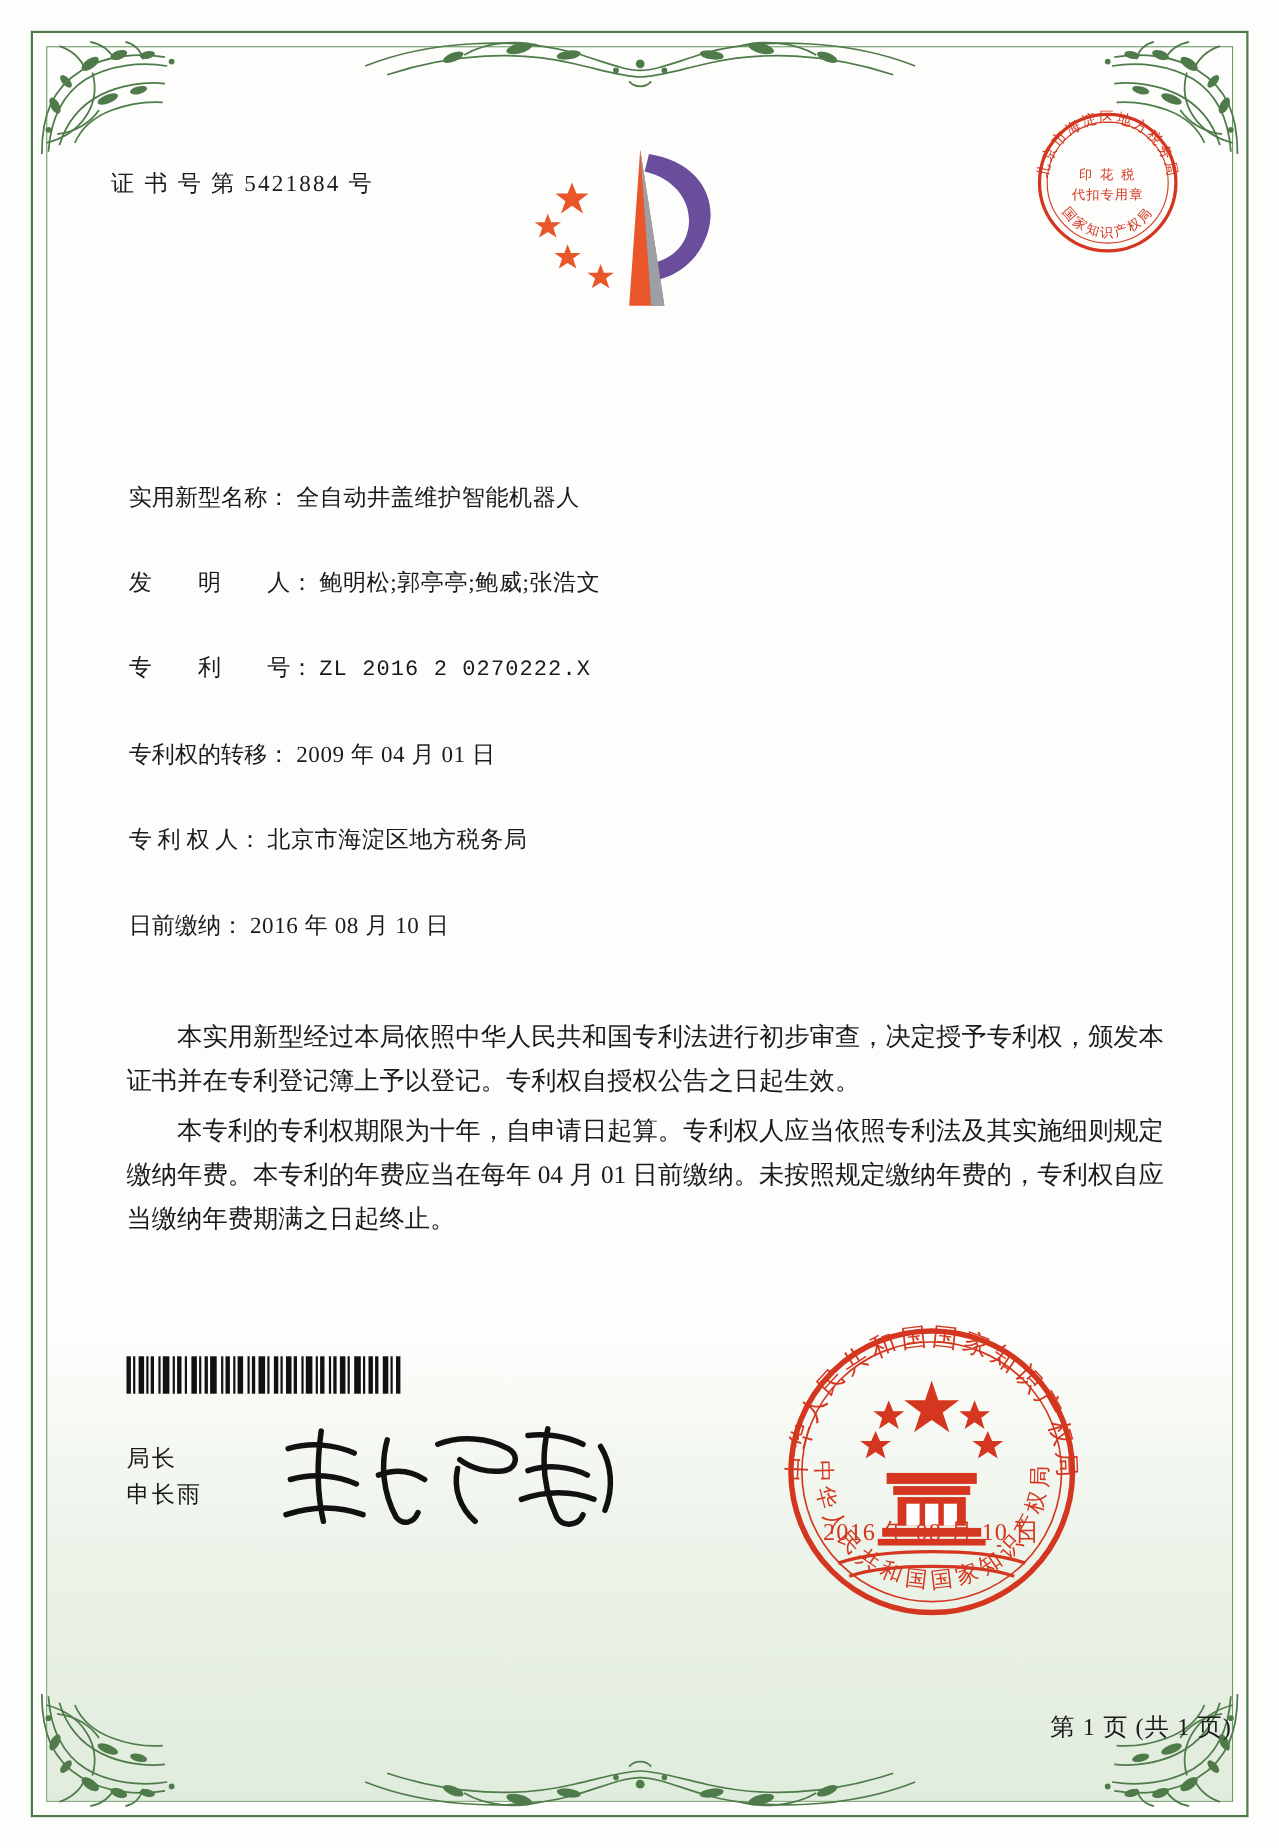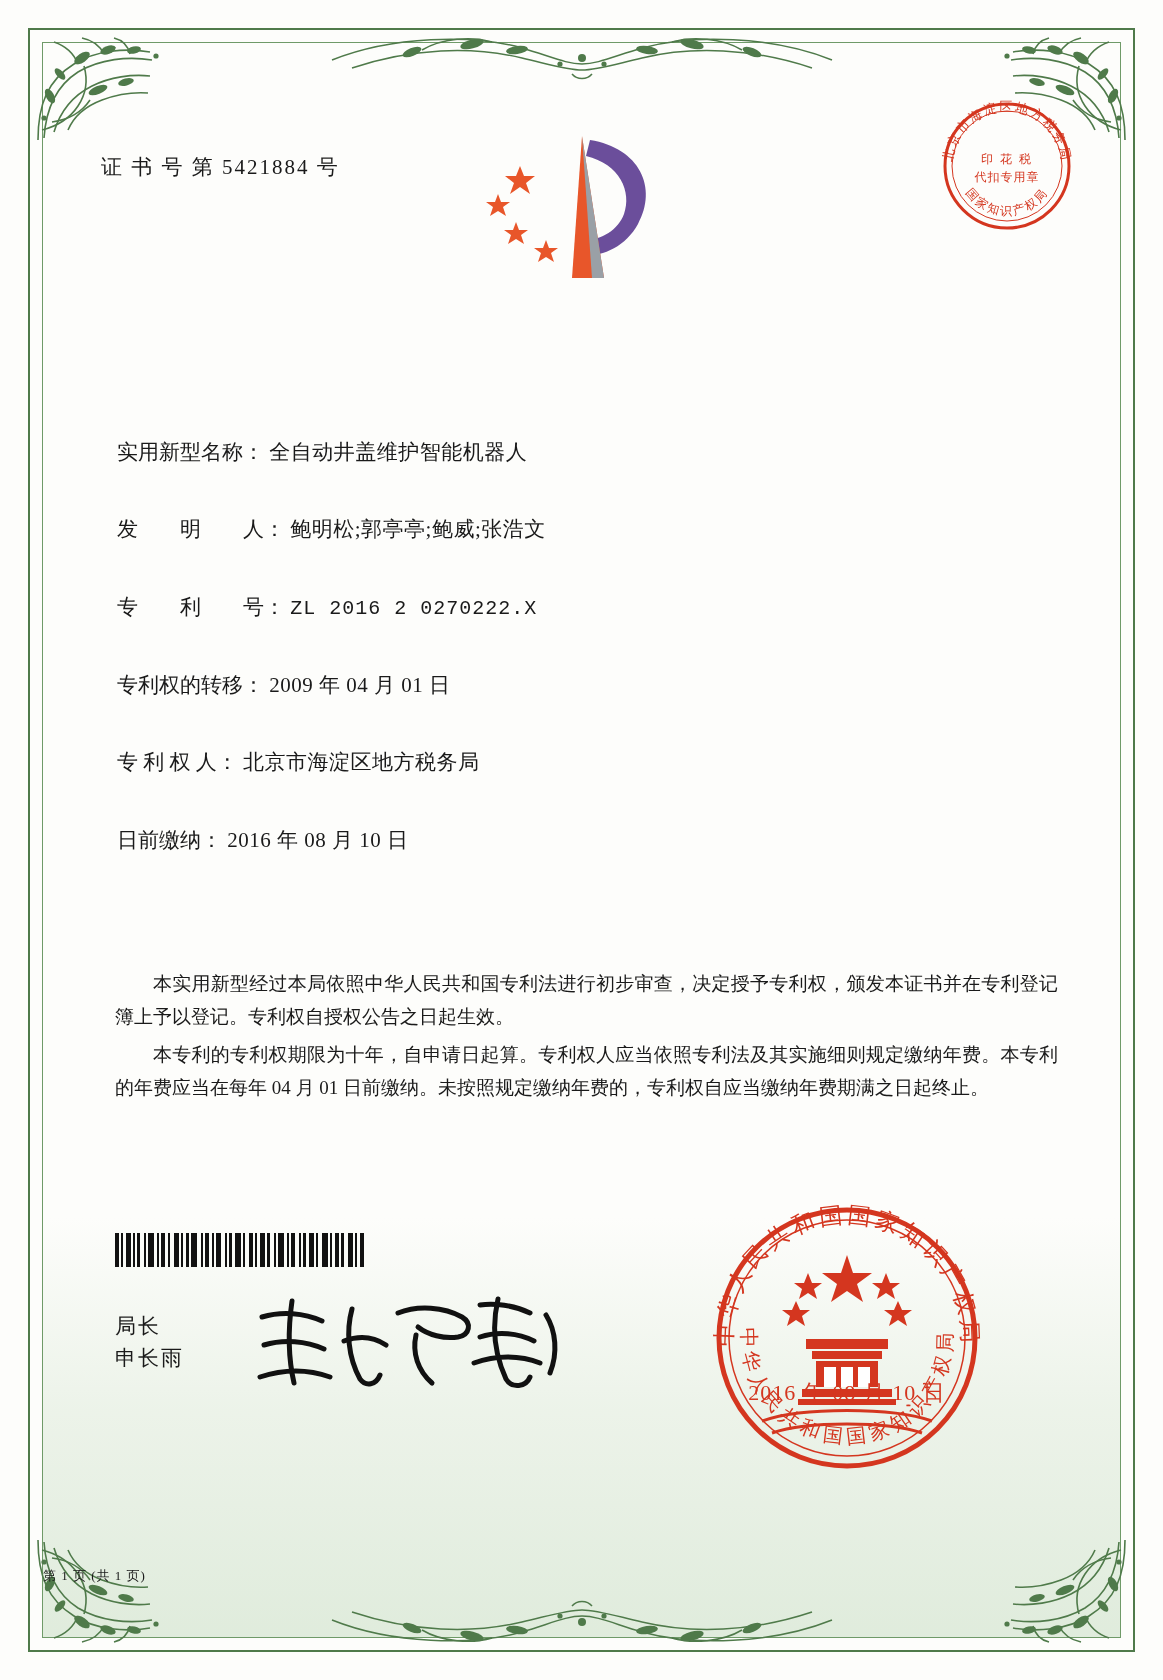--- a/index.html
+++ b/index.html
@@ -125,22 +125,22 @@
   .field-value.mono {
     font-family: "Liberation Mono", monospace;
     letter-spacing: 1px;
     font-size: 20px;
   }
 
   .paras {
     position: absolute;
     left: 72px;
     right: 62px;
-    top: 924px;
-    font-size: 19px;
+    top: 880px;
+    font-size: 23px;
     line-height: 1.75;
     text-align: justify;
   }
   .paras p {
     margin: 0 0 4px 0;
     text-indent: 2em;
   }
 
   
   .barcode {
@@ -192,22 +192,22 @@
     text-align: center;
     font-size: 22px;
     color: #d4361f;
     letter-spacing: 1px;
   }
 
   .page-foot {
     position: absolute;
     left: 0; right: 0;
     bottom: 52px;
-    text-align: left;
-    font-size: 13px;
+    text-align: right;
+    font-size: 22px;
     letter-spacing: 1px;
   }
 </style>
 </head>
 <body>
 
 <div class="page">
 
   <div class="border-outer"></div>
   <div class="border-inner"></div>

